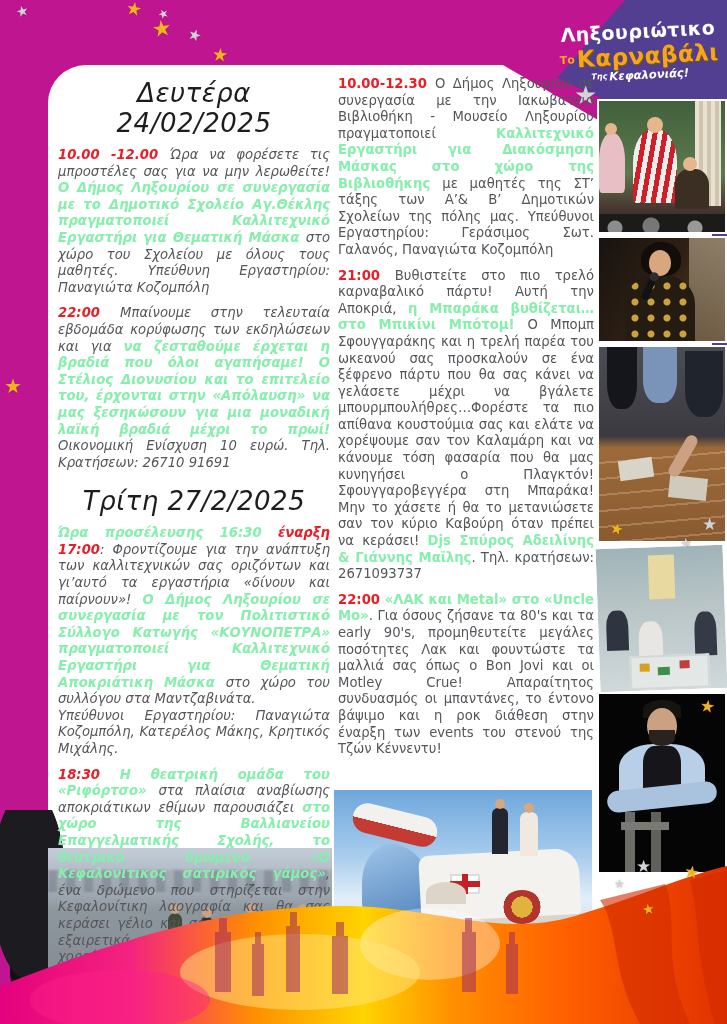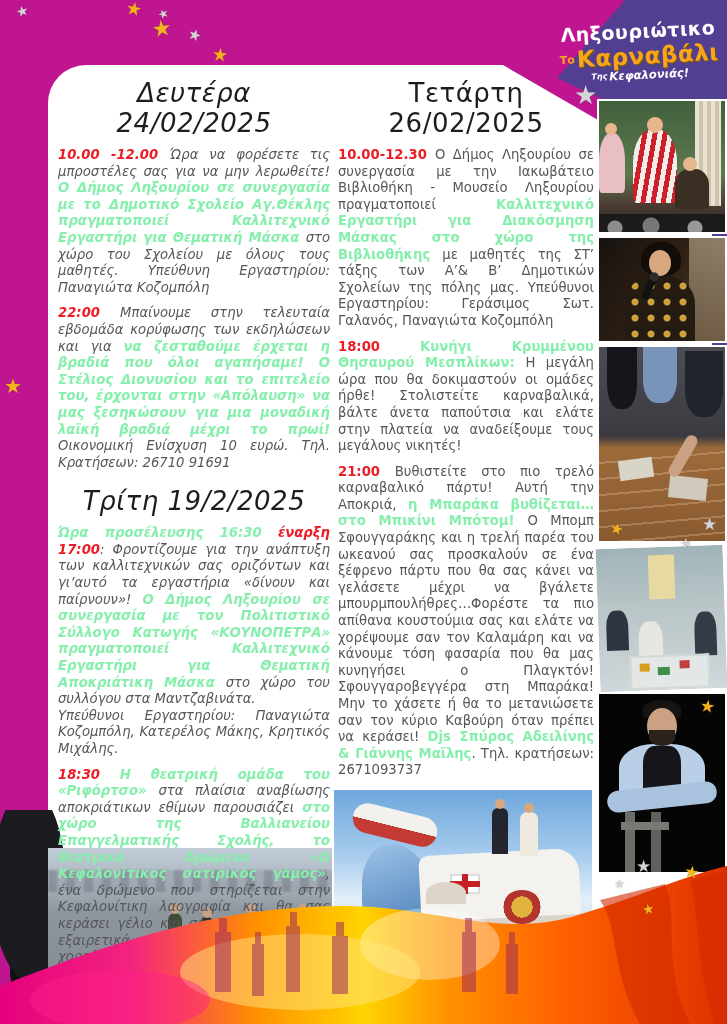--- a/index.html
+++ b/index.html
@@ -166,31 +166,29 @@
     </div>
     <div class="l3">
       <span class="sm">Της</span><span>Κεφαλονιάς!</span>
     </div>
   </div>
 
   <div class="col col-left">
     <div class="day-title">Δευτέρα 24/02/2025</div>
     <p class="ev"><span class="t-red">10.00 -12.00 </span><span class="t-p">Ώρα να φορέσετε τις μπροστέλες σας για να μην λερωθείτε! </span><span class="t-b">Ο Δήμος Ληξουρίου σε συνεργασία με το Δημοτικό Σχολείο Αγ.Θέκλης πραγματοποιεί Καλλιτεχνικό Εργαστήρι για Θεματική Μάσκα </span><span class="t-p">στο χώρο του Σχολείου με όλους τους μαθητές. Υπεύθυνη Εργαστηρίου: Παναγιώτα Κοζομπόλη</span></p>
     <p class="ev"><span class="t-red">22:00 </span><span class="t-p">Μπαίνουμε στην τελευταία εβδομάδα κορύφωσης των εκδηλώσεων και για </span><span class="t-b">να ζεσταθούμε έρχεται η βραδιά που όλοι αγαπήσαμε! Ο Στέλιος Διονυσίου και το επιτελείο του, έρχονται στην «Απόλαυση» να μας ξεσηκώσουν για μια μοναδική λαϊκή βραδιά μέχρι το πρωί! </span><span class="t-p">Οικονομική Ενίσχυση 10 ευρώ. Τηλ. Κρατήσεων: 26710 91691</span></p>
-    <div class="day-title second">Τρίτη 19/2/2025</div>
+    <div class="day-title second">Τρίτη 27/2/2025</div>
     <p class="ev"><span class="t-b">Ώρα προσέλευσης 16:30 </span><span class="t-red">έναρξη 17:00</span><span class="t-p">: Φροντίζουμε για την ανάπτυξη των καλλιτεχνικών σας οριζόντων και γι’αυτό τα εργαστήρια «δίνουν και παίρνουν»! </span><span class="t-b">Ο Δήμος Ληξουρίου σε συνεργασία με τον Πολιτιστικό Σύλλογο Κατωγής «ΚΟΥΝΟΠΕΤΡΑ» πραγματοποιεί Καλλιτεχνικό Εργαστήρι για Θεματική Αποκριάτικη Μάσκα </span><span class="t-p">στο χώρο του συλλόγου στα Μαντζαβινάτα.
 Υπεύθυνοι Εργαστηρίου: Παναγιώτα Κοζομπόλη, Κατερέλος Μάκης, Κρητικός Μιχάλης.</span></p>
     <p class="ev"><span class="t-red">18:30 </span><span class="t-b">Η θεατρική ομάδα του «Ριφόρτσο» </span><span class="t-p">στα πλαίσια αναβίωσης αποκριάτικων εθίμων παρουσιάζει </span><span class="t-b">στο χώρο της Βαλλιανείου Επαγγελματικής Σχολής, το θεατρικό δρώμενο «Ο Κεφαλονίτικος σατιρικός γάμος»</span><span class="t-p">, ένα δρώμενο που στηρίζεται στην Κεφαλονίτικη λαογραφία και θα σας κεράσει γέλιο και σάτιρα. Συνδυάζεται εξαιρετικά με ευρωπαϊκούς χορούς που χορεύονταν προσεισμικά στα σαλόνια των αστικών περιοχών του νησιού μας.
 Κείμενο και Σκηνοθεσία: Τζένη Παπαδήματου Είσοδος Ελεύθερη</span></p>
   </div>
 
   <div class="col col-right">
-    <div class="day-title">Τετάρτη 26/02/2025</div>
     <p class="ev"><span class="t-red">10.00-12.30 </span><span class="t-p">Ο Δήμος Ληξουρίου σε συνεργασία με την Ιακωβάτειο Βιβλιοθήκη - Μουσείο Ληξουρίου πραγματοποιεί </span><span class="t-b">Καλλιτεχνικό Εργαστήρι για Διακόσμηση Μάσκας στο χώρο της Βιβλιοθήκης </span><span class="t-p">με μαθητές της ΣΤ’ τάξης των Α’&amp; Β’ Δημοτικών Σχολείων της πόλης μας. Υπεύθυνοι Εργαστηρίου: Γεράσιμος Σωτ. Γαλανός, Παναγιώτα Κοζομπόλη</span></p>
-    <p class="ev"><span class="t-red">18:00 </span><span class="t-b">Κυνήγι Κρυμμένου Θησαυρού Μεσπλίκων: </span><span class="t-p">Η μεγάλη ώρα που θα δοκιμαστούν οι ομάδες ήρθε! Στολιστείτε καρναβαλικά, βάλτε άνετα παπούτσια και ελάτε στην πλατεία να αναδείξουμε τους μεγάλους νικητές!</span></p>
     <p class="ev"><span class="t-red">21:00 </span><span class="t-p">Βυθιστείτε στο πιο τρελό καρναβαλικό πάρτυ! Αυτή την Αποκριά, </span><span class="t-b">η Μπαράκα βυθίζεται… στο Μπικίνι Μπότομ! </span><span class="t-p">Ο Μπομπ Σφουγγαράκης και η τρελή παρέα του ωκεανού σας προσκαλούν σε ένα ξέφρενο πάρτυ που θα σας κάνει να γελάσετε μέχρι να βγάλετε μπουρμπουλήθρες…Φορέστε τα πιο απίθανα κουστούμια σας και ελάτε να χορέψουμε σαν τον Καλαμάρη και να κάνουμε τόση φασαρία που θα μας κυνηγήσει ο Πλαγκτόν! Σφουγγαροβεγγέρα στη Μπαράκα! Μην το χάσετε ή θα το μετανιώσετε σαν τον κύριο Καβούρη όταν πρέπει να κεράσει! </span><span class="t-b">Djs Σπύρος Αδειλίνης &amp; Γιάννης Μαϊλης</span><span class="t-p">. Τηλ. κρατήσεων: 2671093737</span></p>
     <p class="ev"><span class="t-red">22:00 </span><span class="t-b">«ΛΑΚ και Metal» στο «Uncle Mo»</span><span class="t-p">. Για όσους ζήσανε τα 80's και τα early 90's, προμηθευτείτε μεγάλες ποσότητες Λακ και φουντώστε τα μαλλιά σας όπως ο Bon Jovi και οι Motley Crue! Απαραίτητος συνδυασμός οι μπαντάνες, το έντονο βάψιμο και η ροκ διάθεση στην έναρξη των events του στενού της Τζών Κέννεντυ!</span></p>
   </div>
 
   <div class="photo ph1">
     <div class="curtain"></div>
     <div class="fig-pink"></div>
     <div class="fig-red"></div>
     <div class="head1" style="position:absolute;left:48px;top:16px;width:16px;height:16px;border-radius:50%;"></div>
     <div class="head2"></div>

